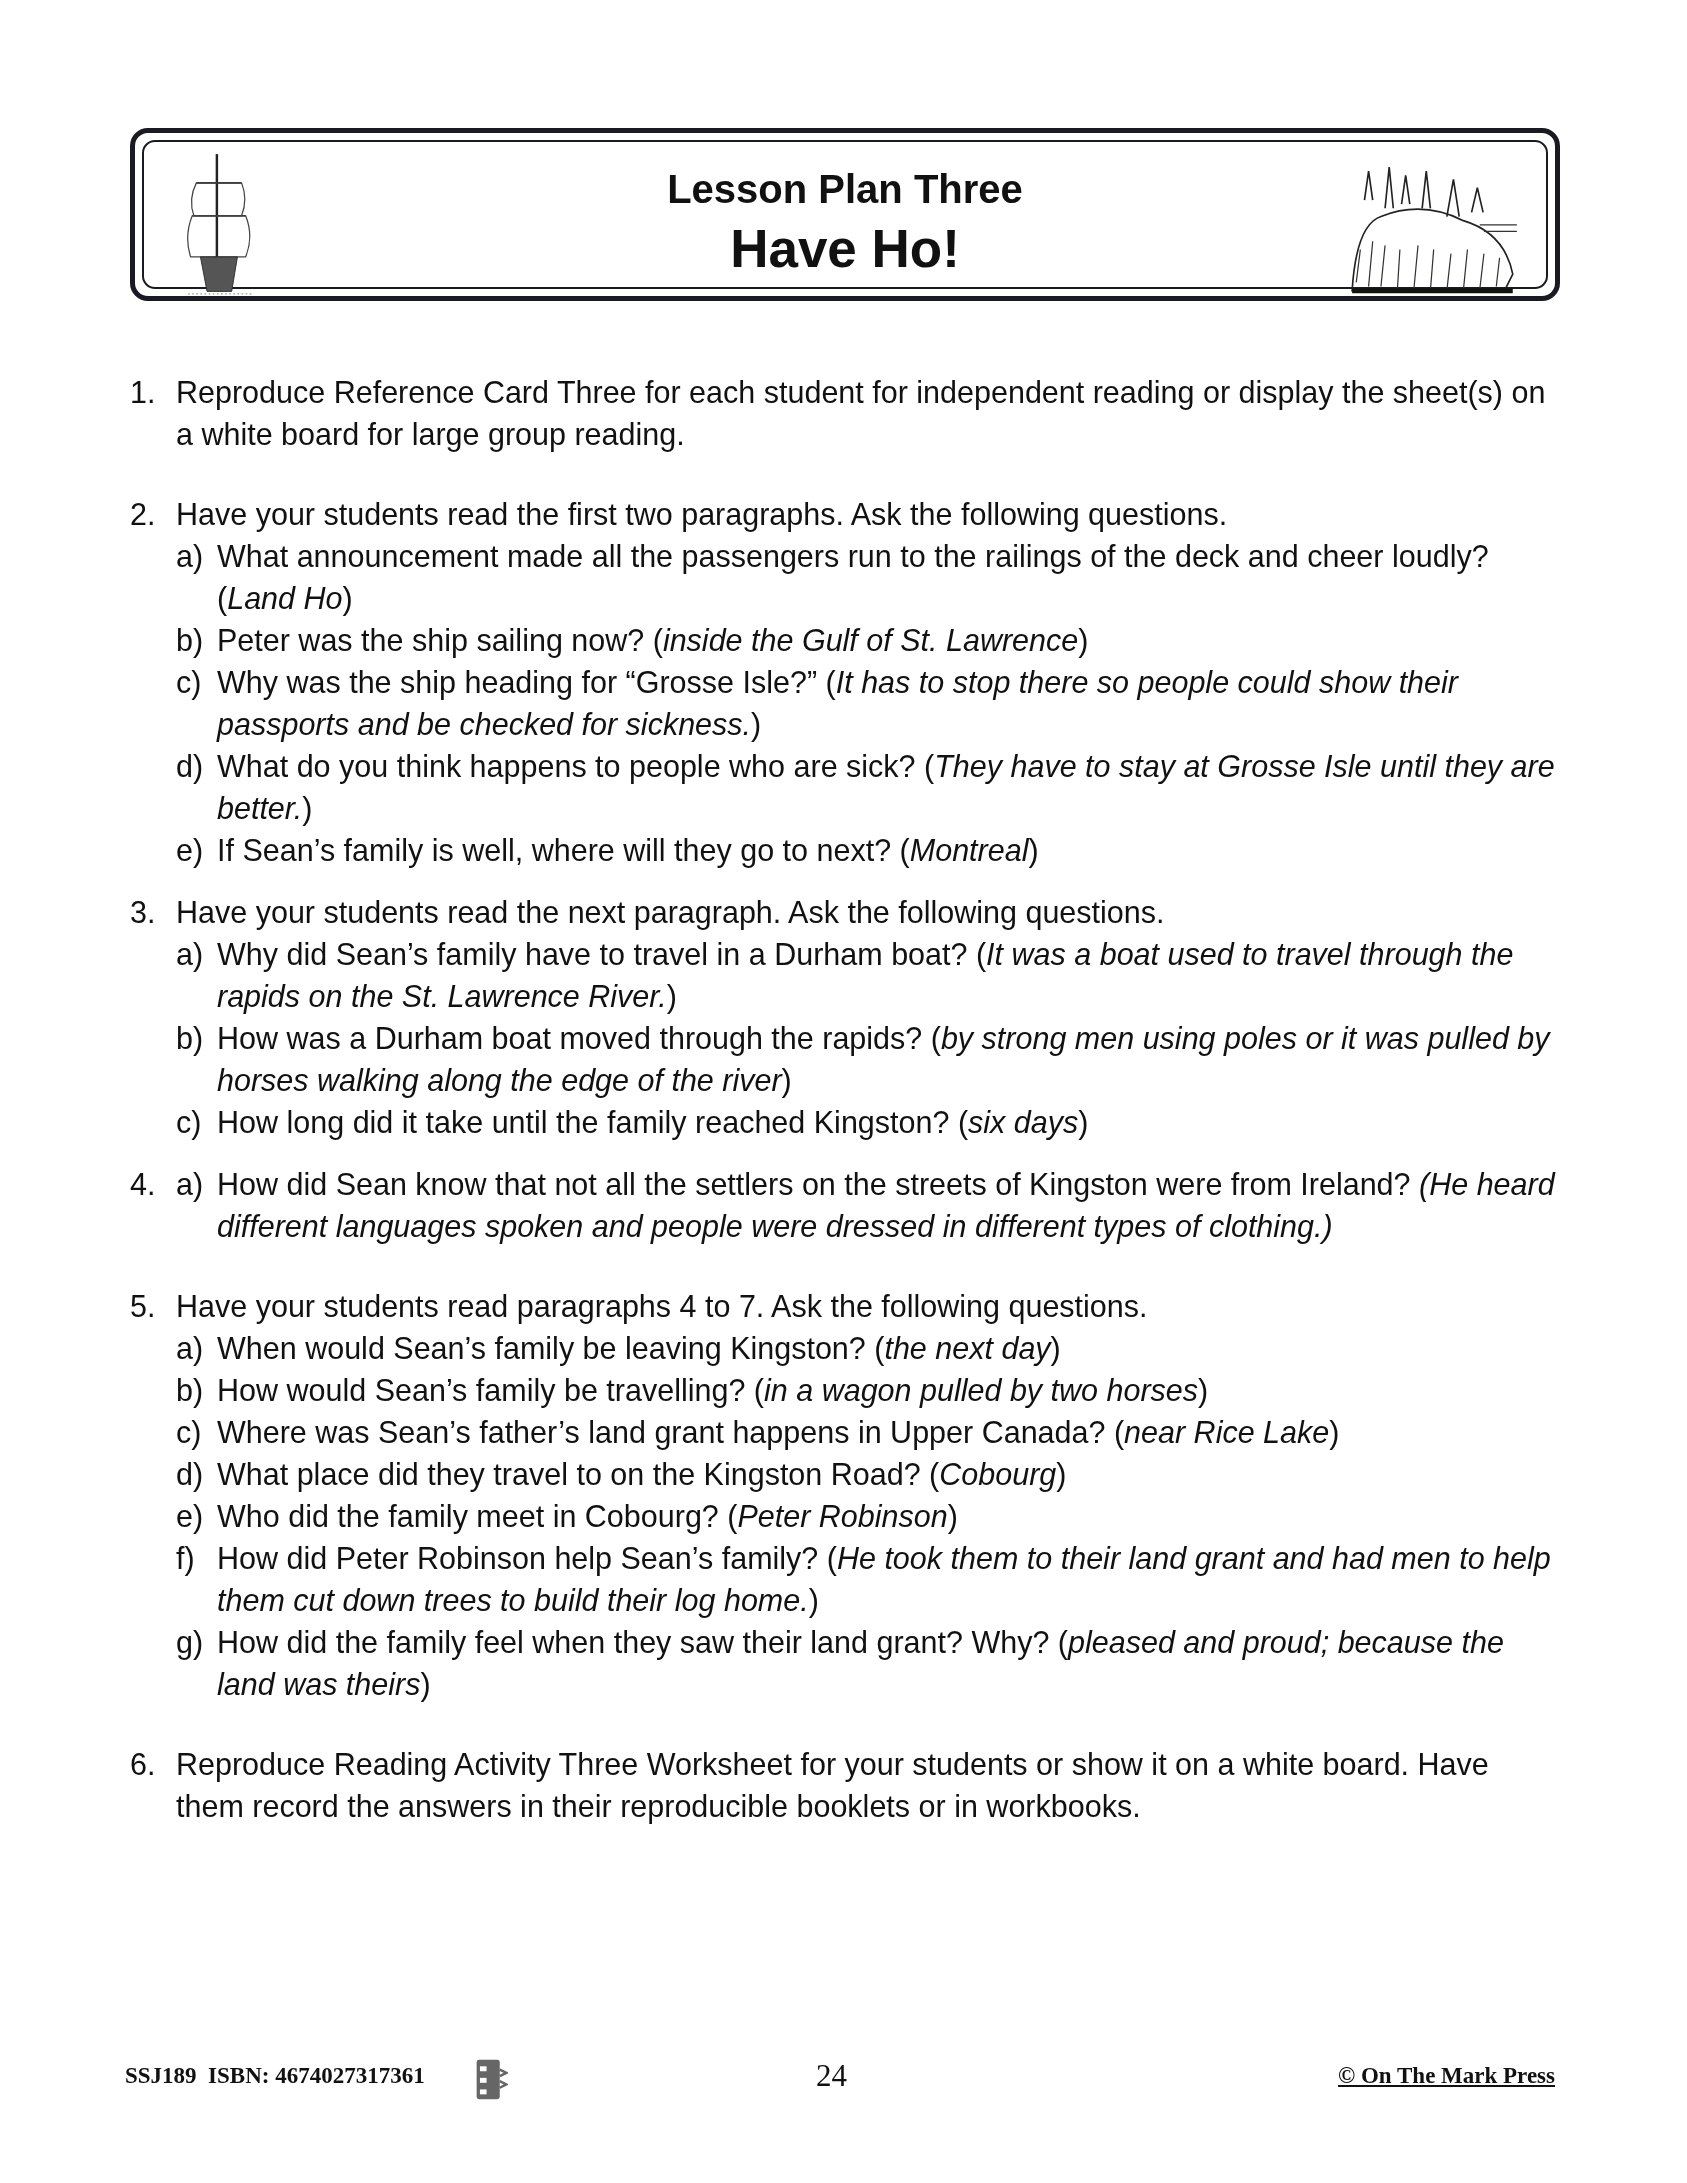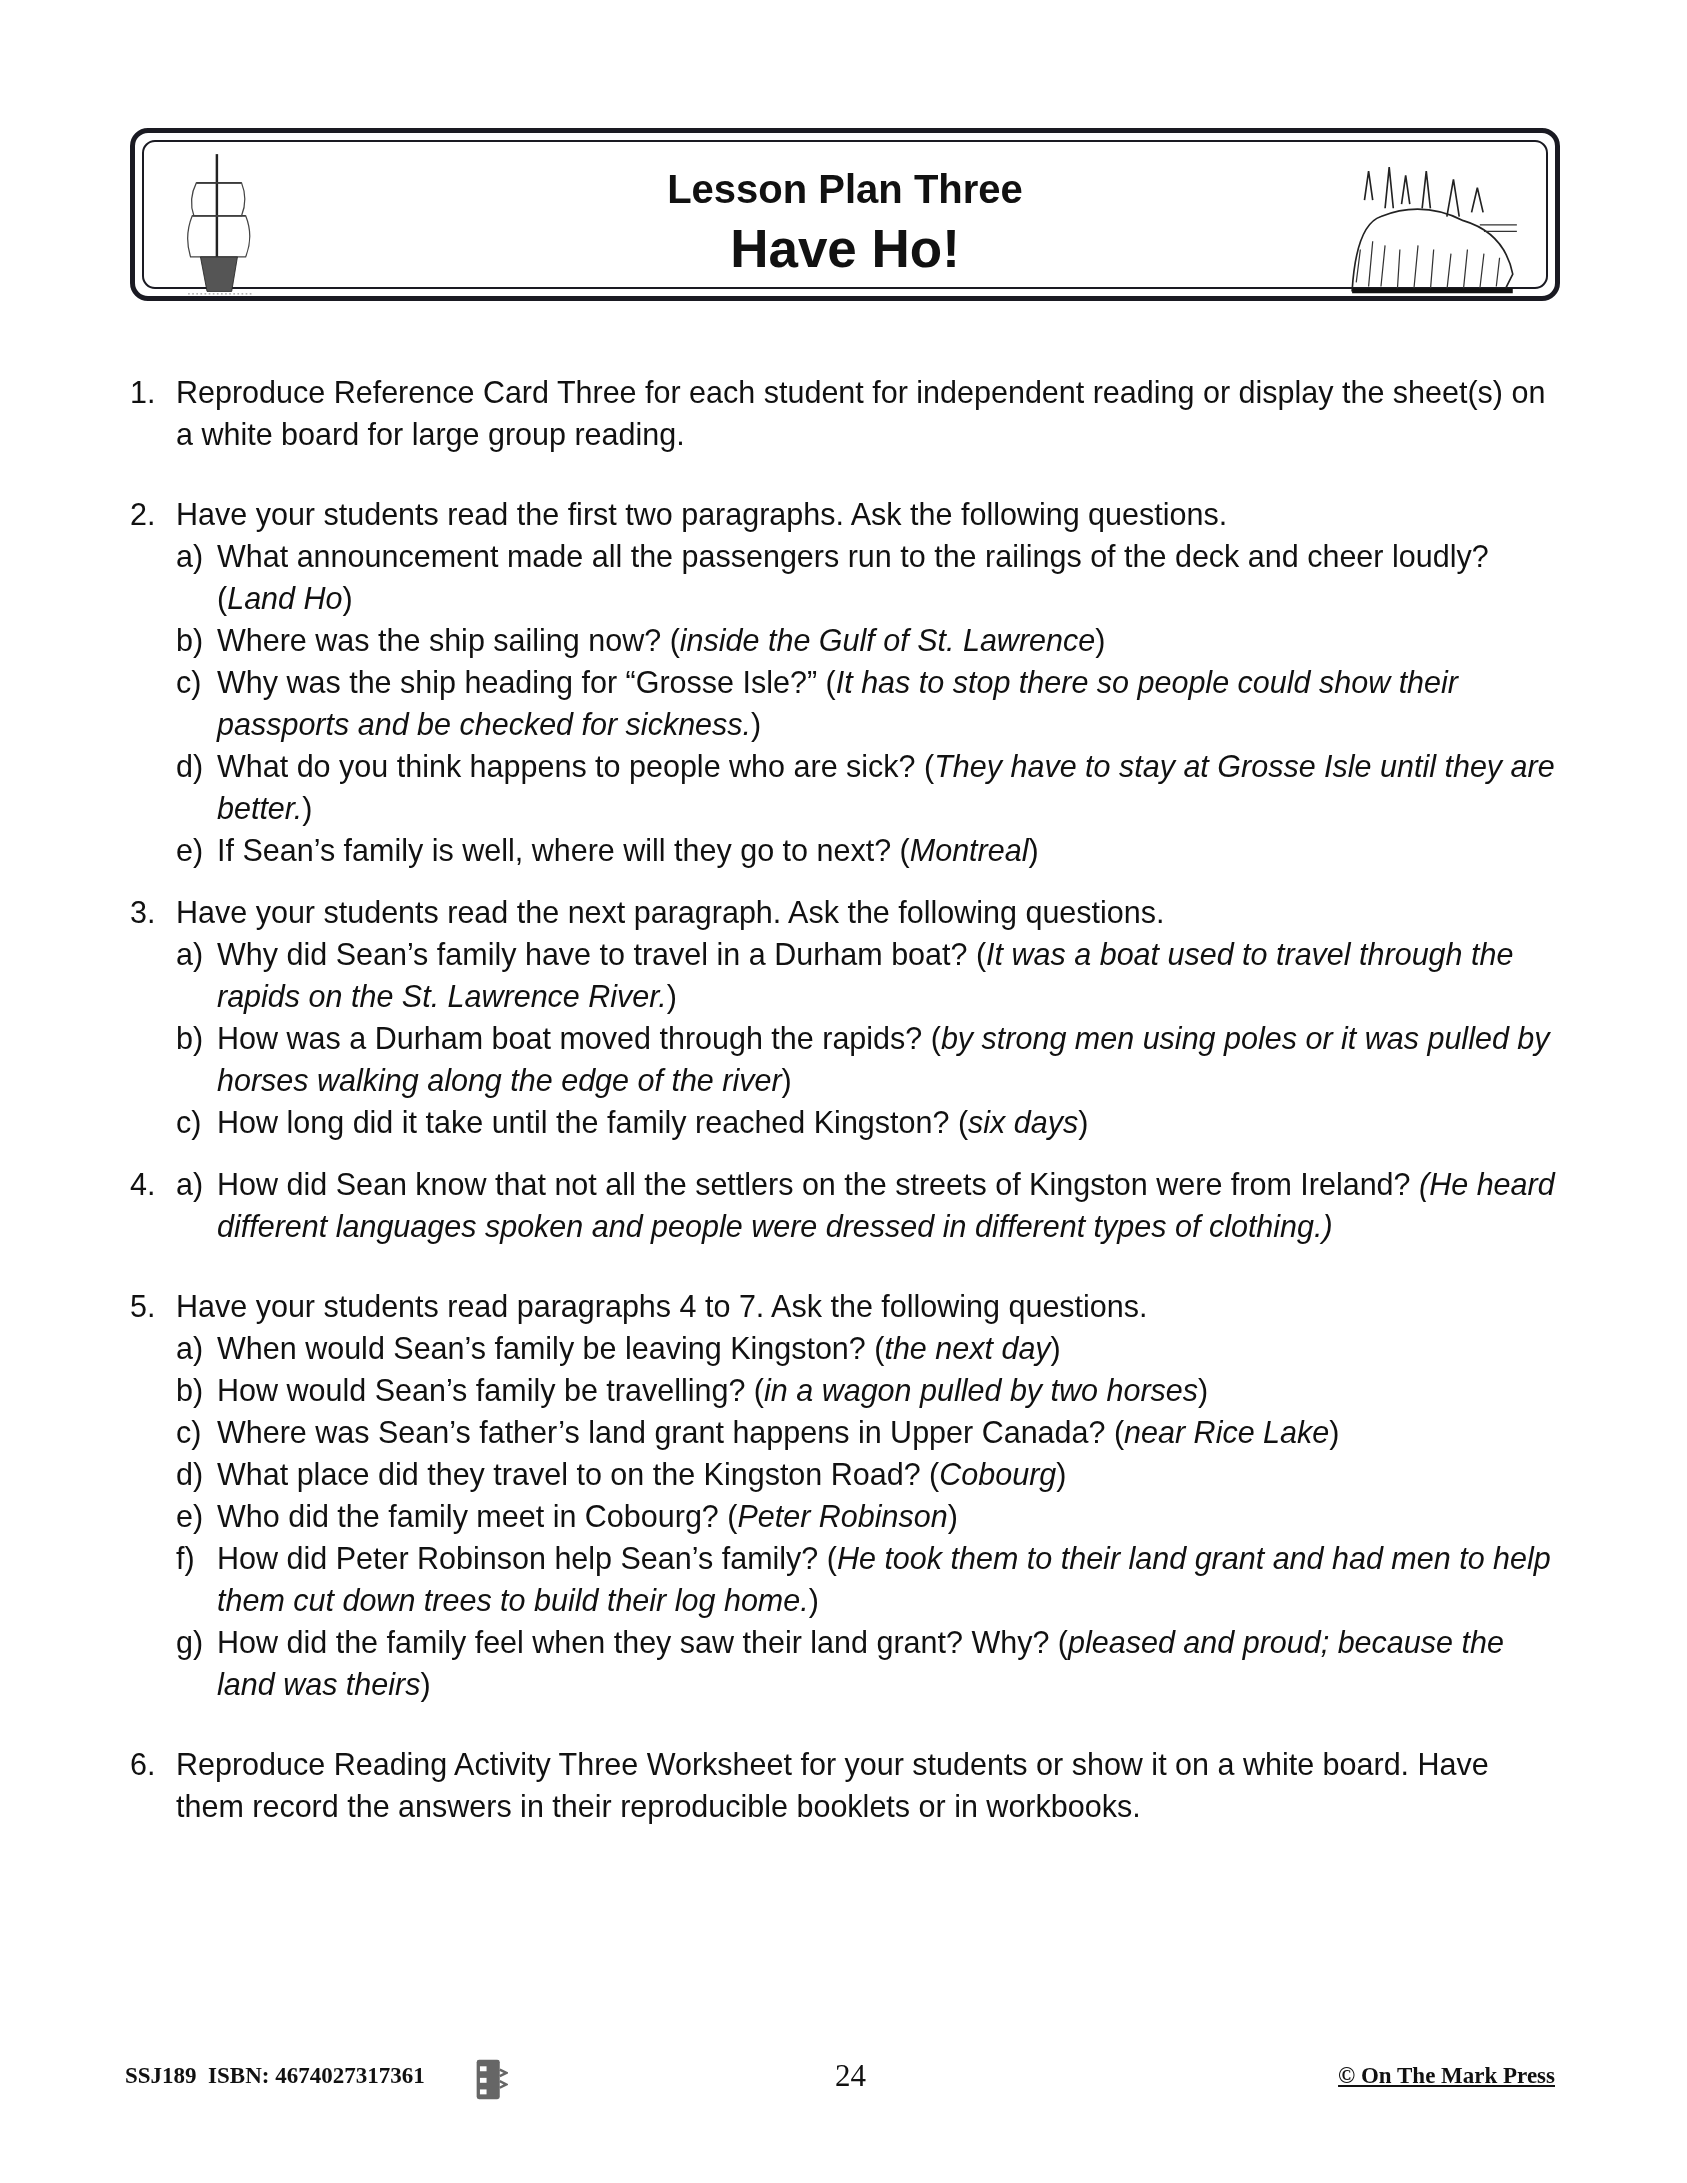--- a/index.html
+++ b/index.html
@@ -14,21 +14,21 @@
   .item { position:relative; padding-left:46px; }
   .item .num { position:absolute; left:0; top:0; }
   .sub { position:relative; padding-left:87px; }
   .sub .let { position:absolute; left:46px; top:0; }
   .ans { font-style:italic; }
   .gap-lg { height:38px; }
   .gap-sm { height:20px; }
   .footer { position:absolute; top:2058px; left:0; width:1687px; font-family:"Liberation Serif", serif; font-weight:bold; font-size:23px; }
   .footer-left { position:absolute; left:125px; top:5px; }
   .footer-icon { position:absolute; left:475px; top:0; width:33px; height:43px; }
-  .footer-page { position:absolute; left:816px; top:0; font-size:31px; font-weight:normal;margin-left:19px; }
+  .footer-page { position:absolute; left:816px; top:0; font-size:31px; font-weight:normal; }
   .footer-right { position:absolute; right:132px; top:5px;text-decoration:underline; }
 </style>
 </head>
 <body>
 
 <div class="header-box">
   <div class="header-inner">
     <svg class="ship" viewBox="0 0 90 180">
       <line x1="40" y1="5" x2="40" y2="170" stroke="#222" stroke-width="3"></line>
       <line x1="15" y1="40" x2="70" y2="40" stroke="#222" stroke-width="2"></line>
@@ -55,21 +55,21 @@
     <span class="num">1.</span>
     <span>Reproduce Reference Card Three for each student for independent reading or display the sheet(s) on a white board for large group reading.</span>
   </div>
   <div class="gap-lg"></div>
 
   <div class="item">
     <span class="num">2.</span>
     <span>Have your students read the first two paragraphs. Ask the following questions.</span>
   </div>
   <div class="sub"><span class="let">a)</span><span>What announcement made all the passengers run to the railings of the deck and cheer loudly? (</span><span class="ans">Land Ho</span><span>)</span></div>
-  <div class="sub"><span class="let">b)</span><span>Where was the ship sailing now? (</span><span class="ans">inside the Gulf of St. Lawrence</span><span>)</span></div>
+  <div class="sub"><span class="let">b)</span><span>Peter was the ship sailing now? (</span><span class="ans">inside the Gulf of St. Lawrence</span><span>)</span></div>
   <div class="sub"><span class="let">c)</span><span>Why was the ship heading for “Grosse Isle?” (</span><span class="ans">It has to stop there so people could show their passports and be checked for sickness.</span><span>)</span></div>
   <div class="sub"><span class="let">d)</span><span>What do you think happens to people who are sick? (</span><span class="ans">They have to stay at Grosse Isle until they are better.</span><span>)</span></div>
   <div class="sub"><span class="let">e)</span><span>If Sean’s family is well, where will they go to next? (</span><span class="ans">Montreal</span><span>)</span></div>
   <div class="gap-sm"></div>
 
   <div class="item">
     <span class="num">3.</span>
     <span>Have your students read the next paragraph. Ask the following questions.</span>
   </div>
   <div class="sub"><span class="let">a)</span><span>Why did Sean’s family have to travel in a Durham boat? (</span><span class="ans">It was a boat used to travel through the rapids on the St. Lawrence River.</span><span>)</span></div>

